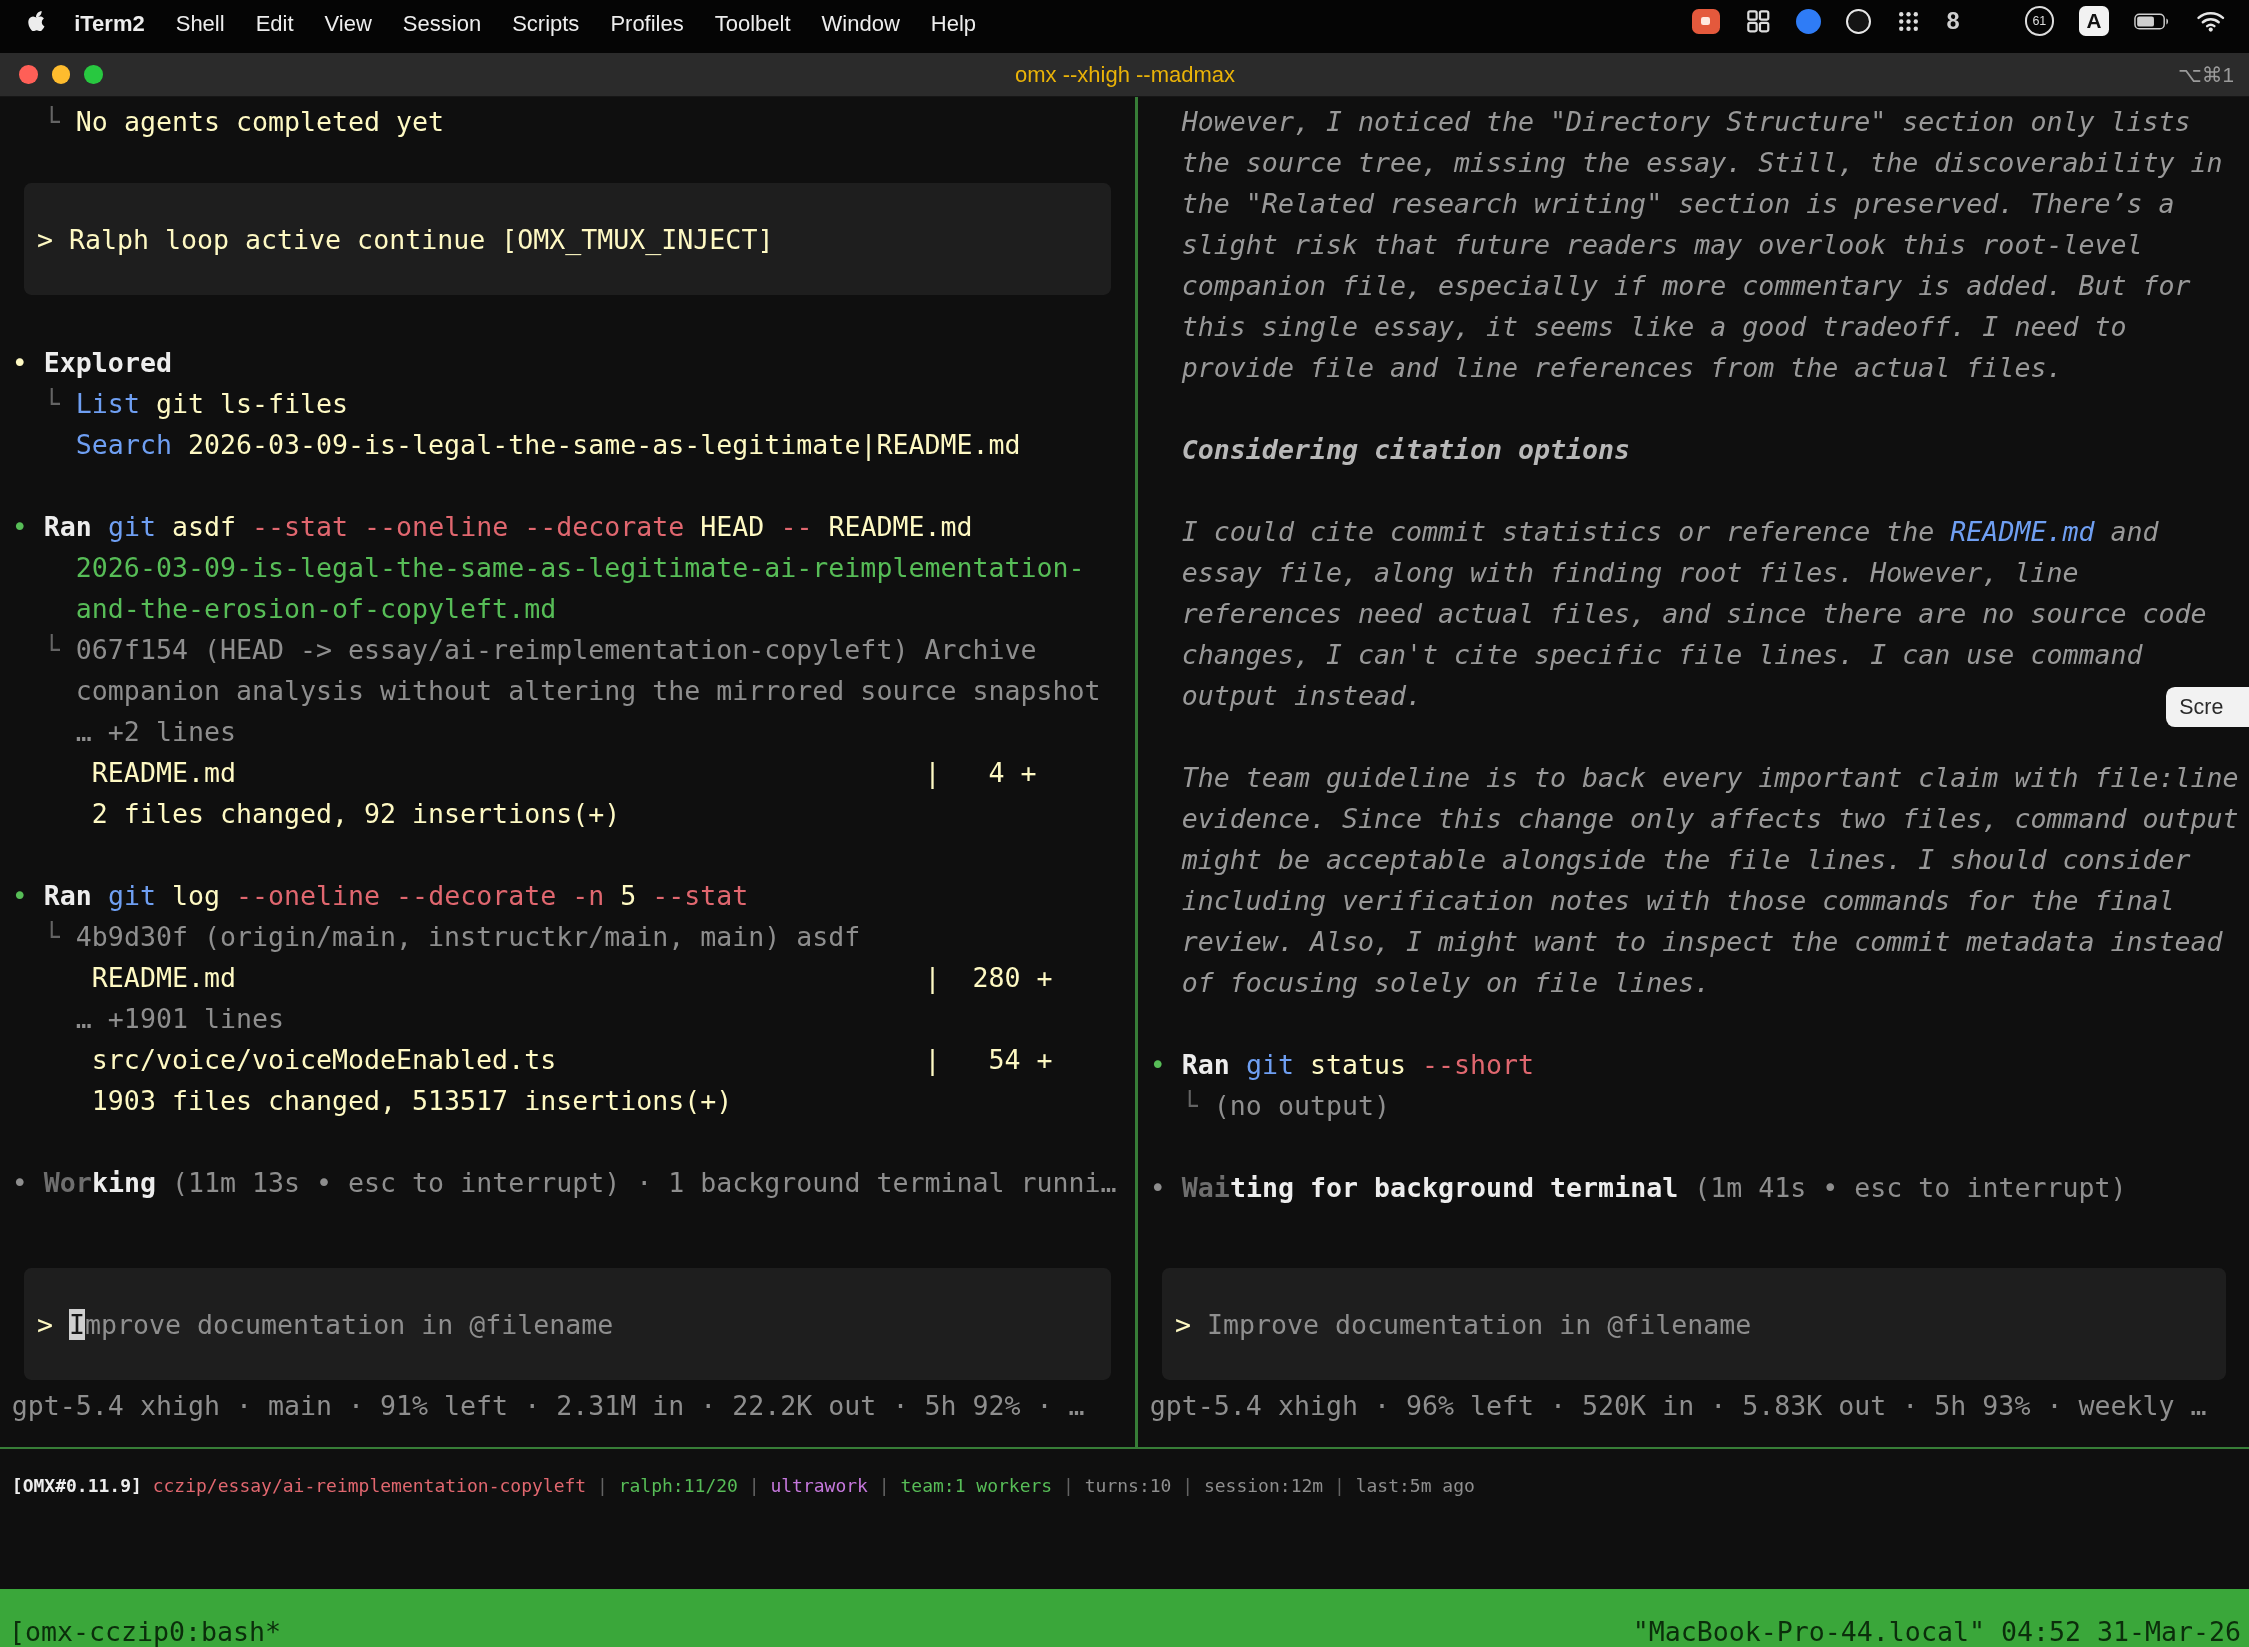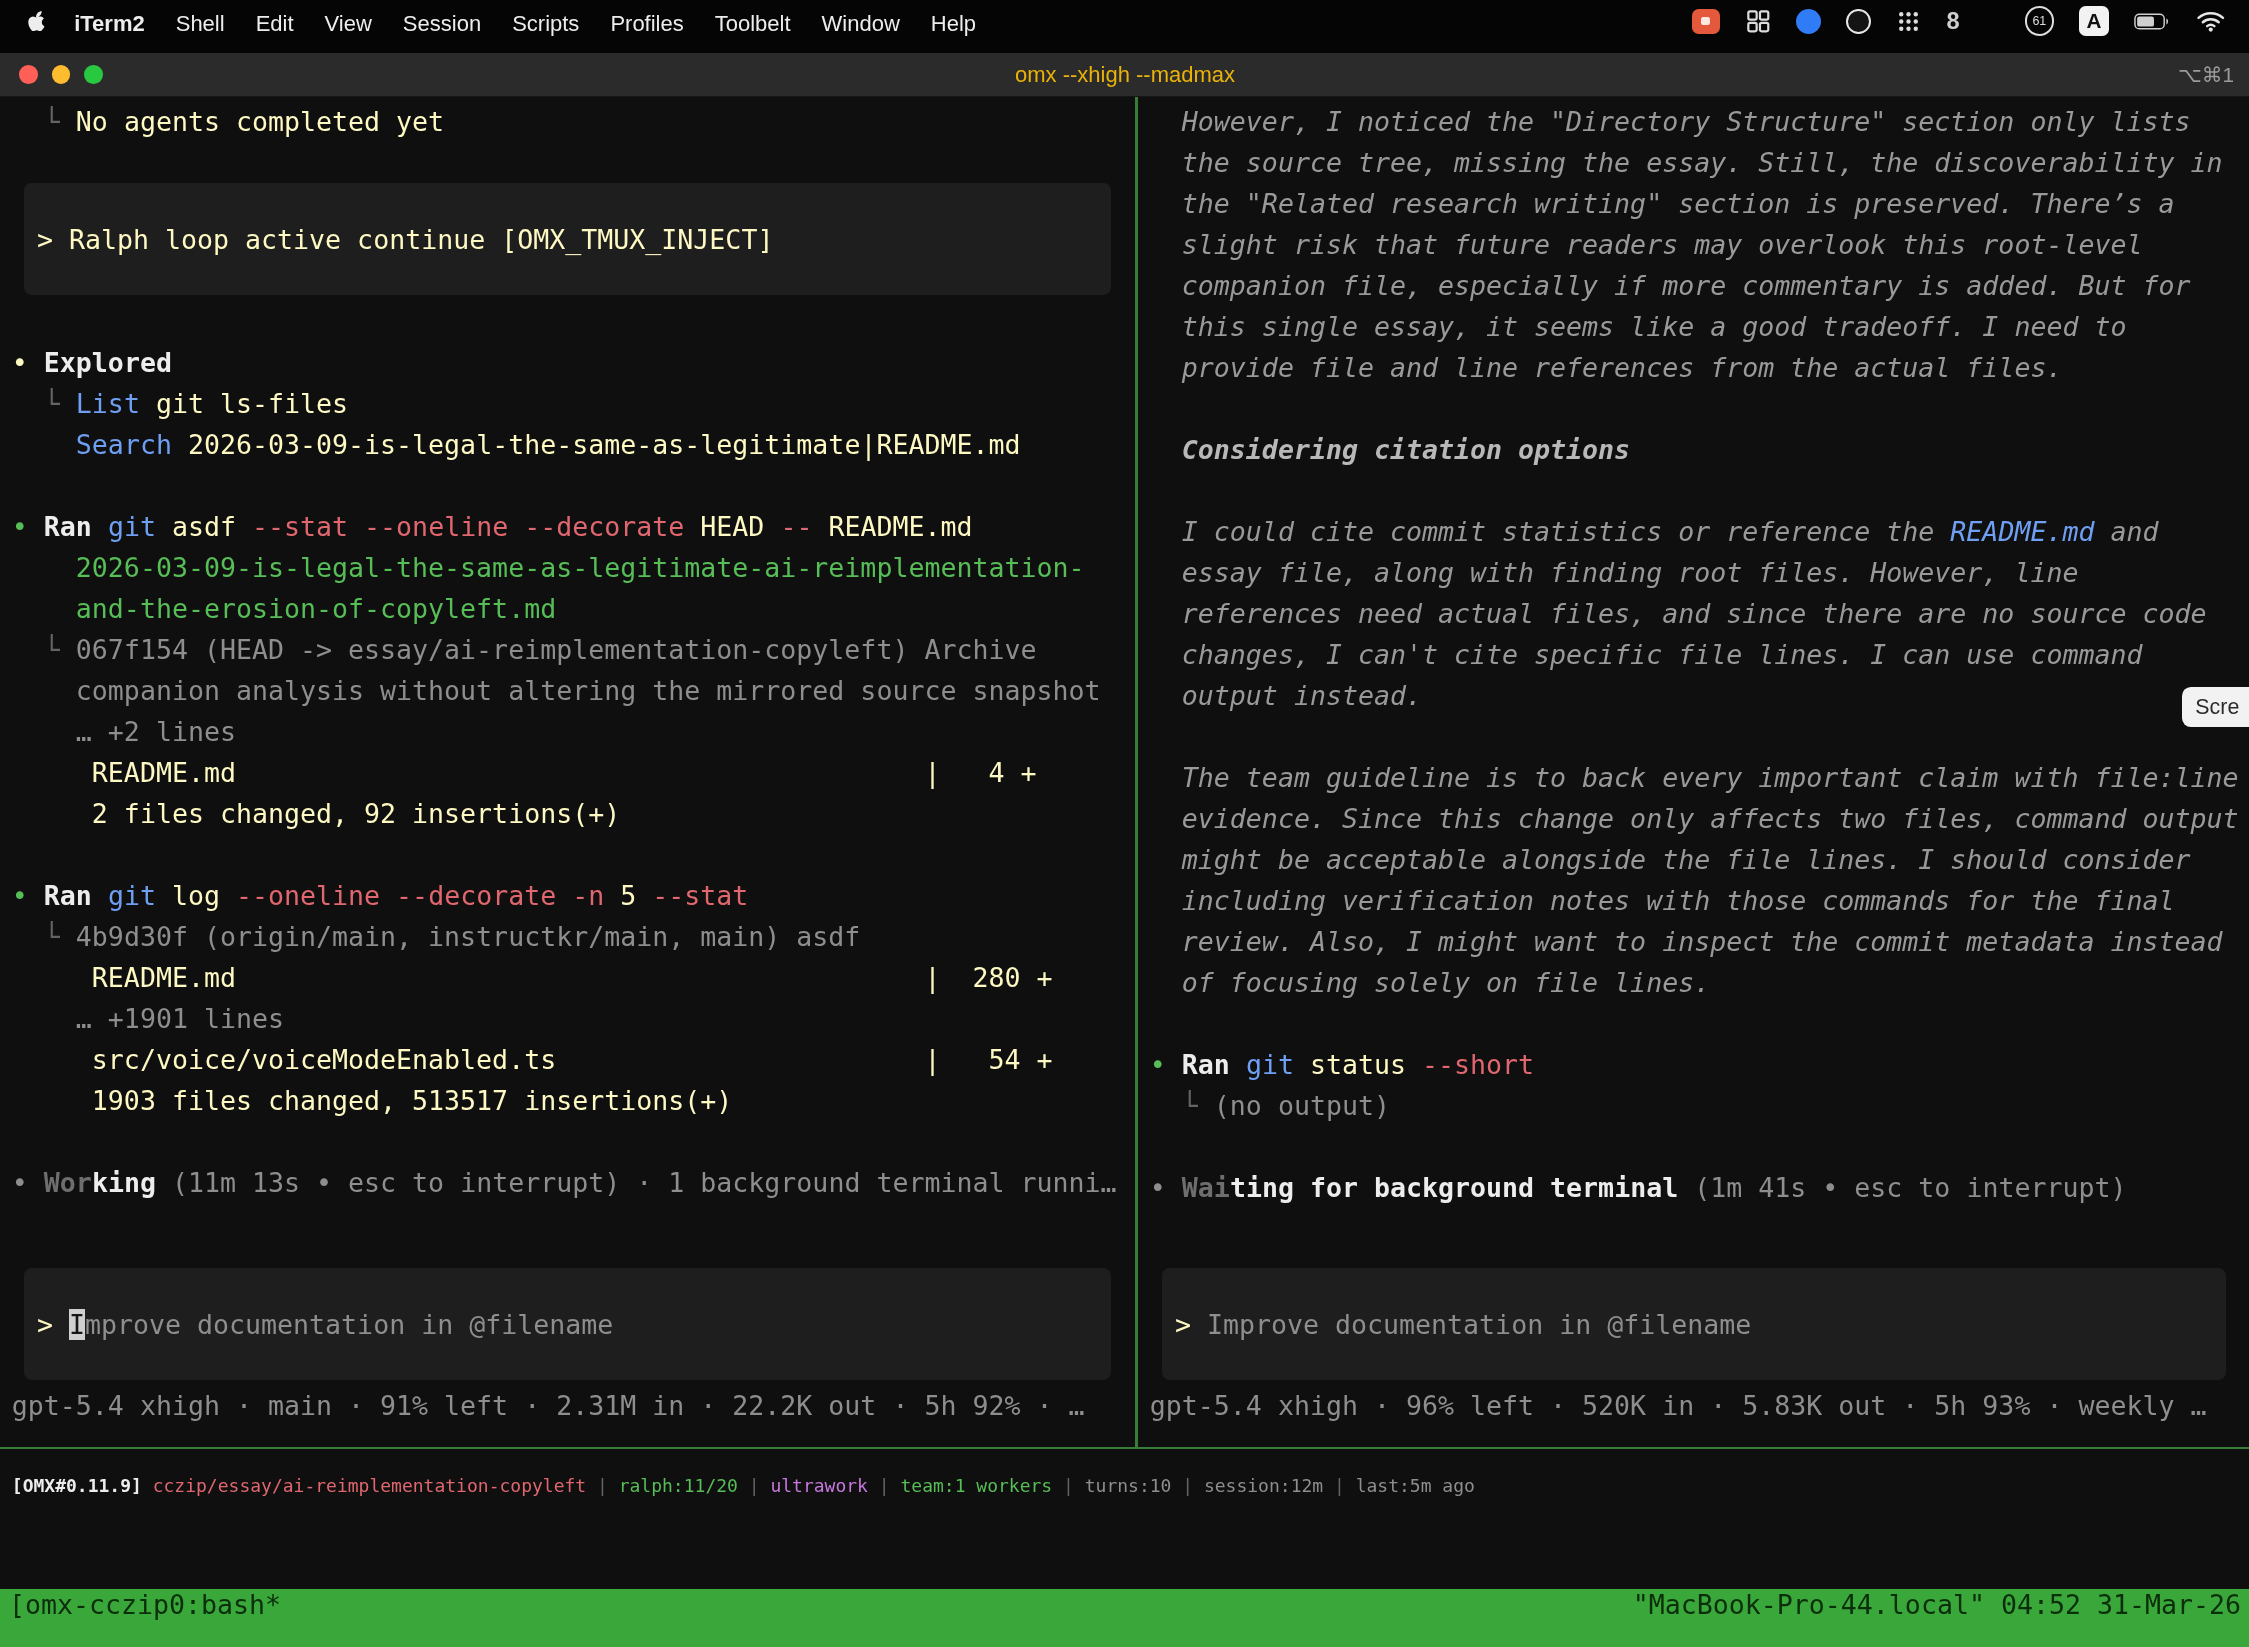--- a/index.html
+++ b/index.html
@@ -73,27 +73,27 @@
   .c-ib { color:#b8b8b8; font-style:italic; font-weight:bold;margin-top:48px; }
   .c-ibl{ color:#6f9ff2; font-style:italic; }
   .c-cur{ background:#cfcfcf; color:#161616; }
 
   
   .omx-line { margin:16px 0 0 11.8px; height:41px; line-height:41px; font-size:18px; white-space:pre; overflow:hidden; }
 
   
   .tmux-bar {
     height:58px; background:#3aa73a; color:#0b2e0b;
-    display:flex; align-items:flex-start; justify-content:space-between;
+    display:flex; align-items:flex-end; justify-content:space-between;
     padding:0 8.9px; font-size:26.6px; white-space:pre;
   }
 
   
   .screen-tab {
-    position:absolute; right:0; top:687px; width:68px; height:40px;
+    position:absolute; right:0; top:687px; width:84px; height:40px;
     background:#f2f2f2; color:#2b2b2b; border-radius:8.9px 0 0 8.9px;
     display:flex; align-items:center; padding-left:13.3px; overflow:hidden;
     font-family:"Liberation Sans", sans-serif; font-size:21.4px; z-index:5;
   }
 </style>
 </head>
 <body>
 
 <div class="menu-bar">
   <span class="apple-wrap">

